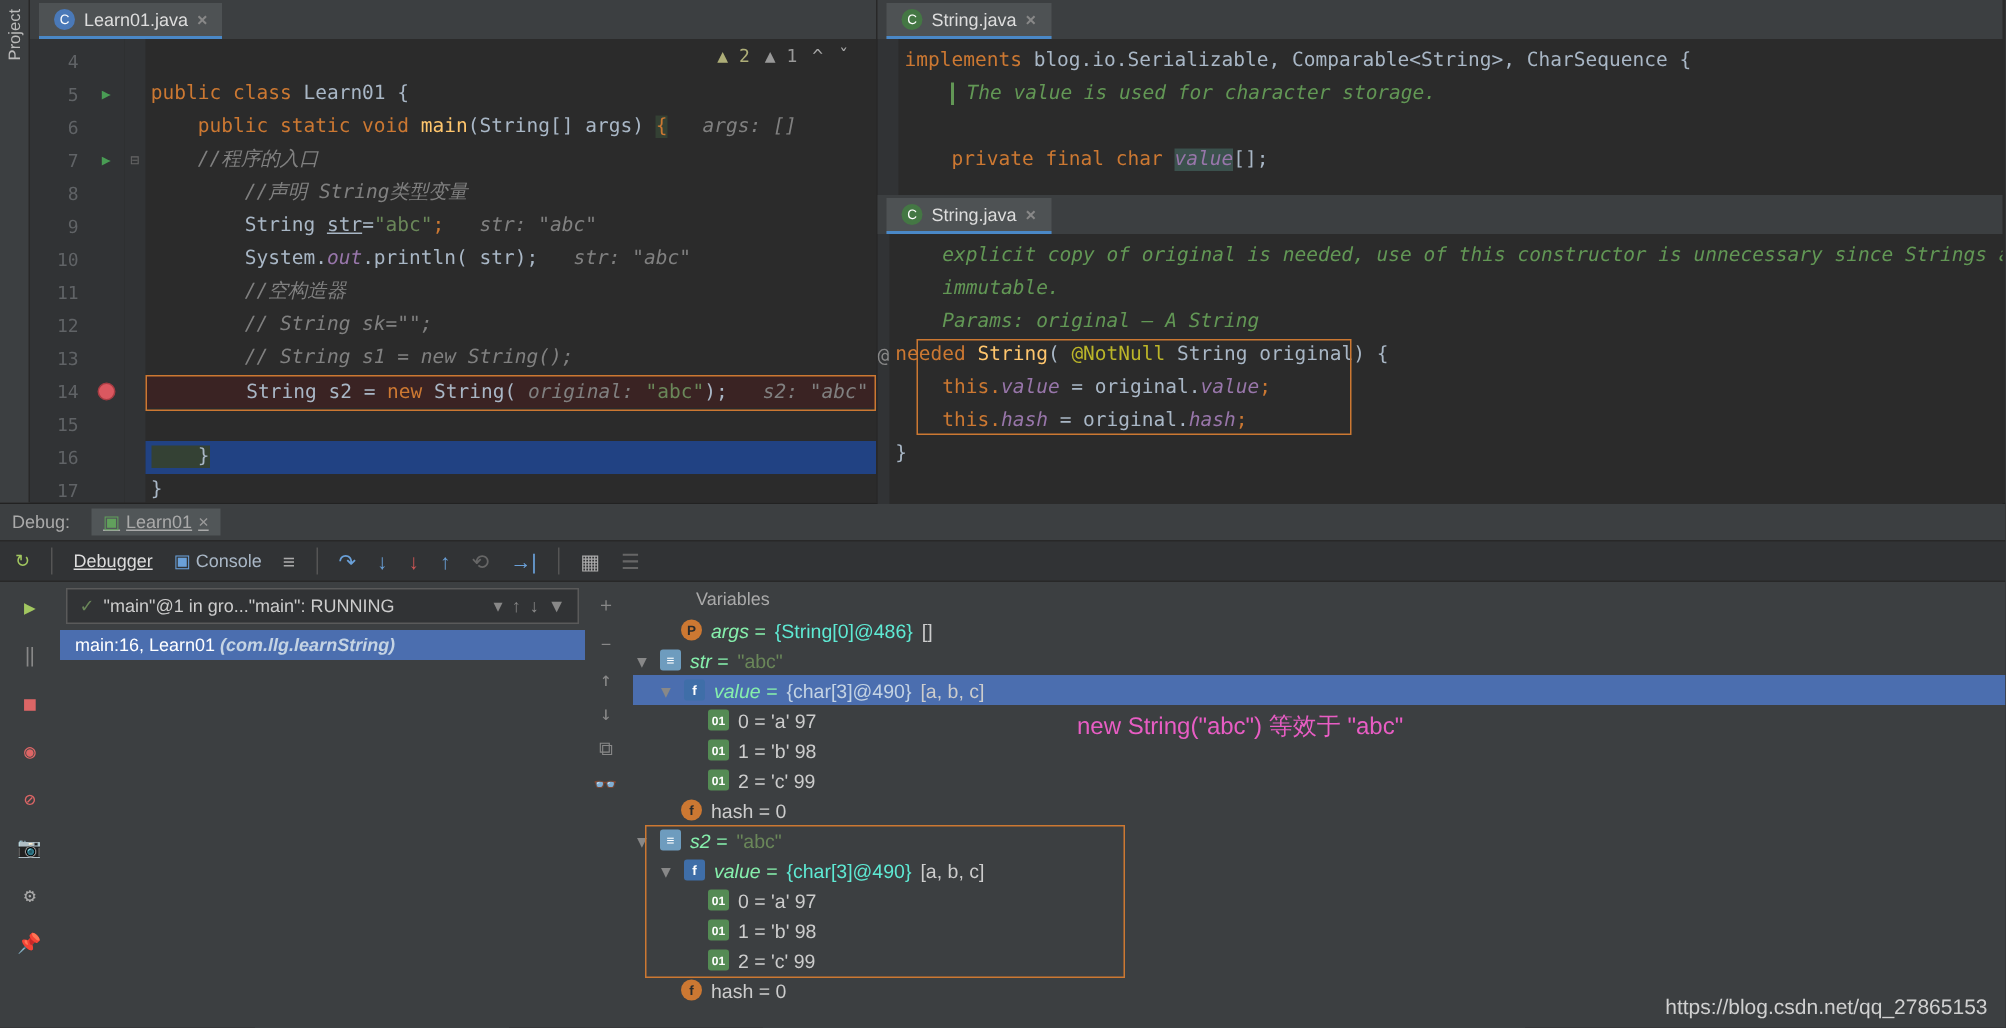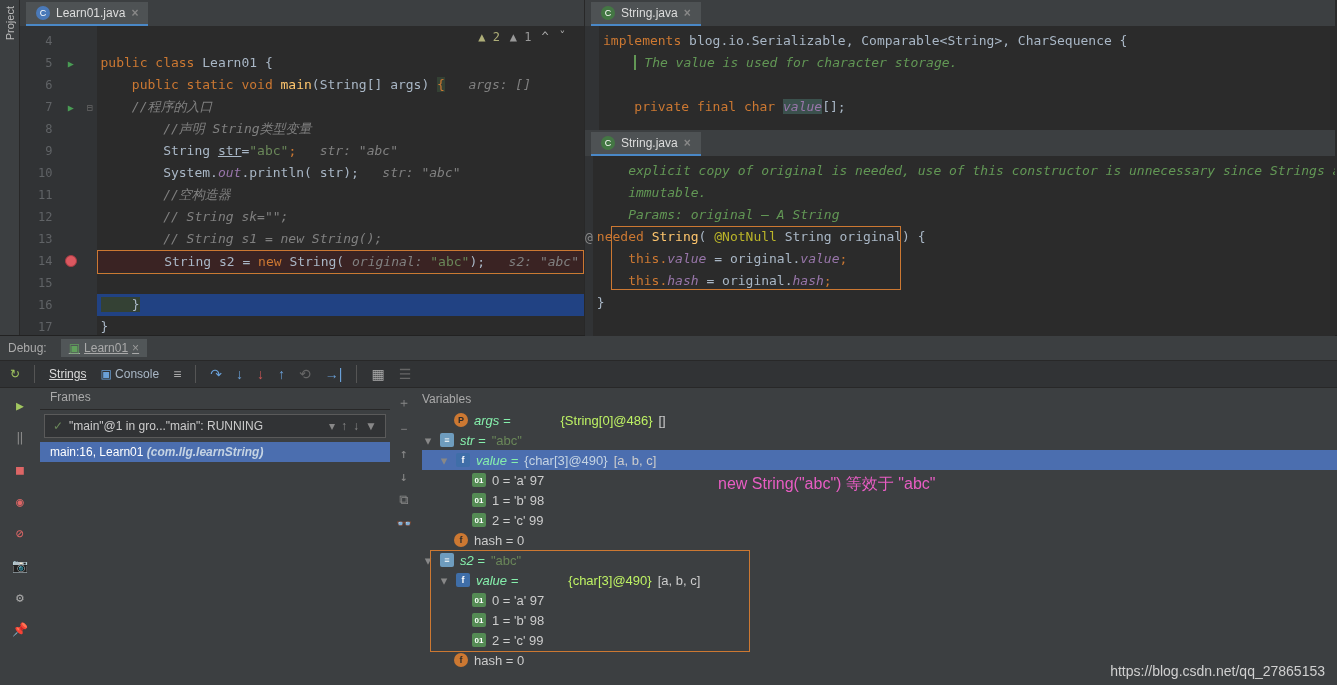--- a/index.html
+++ b/index.html
@@ -90,21 +90,21 @@
   .vars-tools { width:28px; background:var(--bg2); display:flex; flex-direction:column; align-items:center; gap:8px; padding-top:6px; color:#888;}
   .vars-tree { flex:1; font-family:sans-serif; font-size:13px; color:#ccc; padding:4px 0 0 4px; position:relative;}
   .tree-line{display:flex; align-items:center; gap:6px; height:20px; padding-left:0;}
   .tree-line.sel{background:#4b6eaf;}
   .tw{color:#888; width:12px; text-align:center;}
   .badge{display:inline-flex; width:14px; height:14px; border-radius:50%; align-items:center; justify-content:center; font-size:9px; font-weight:bold;}
   .badge.p{background:#cc7832; color:#2b2b2b;}
   .badge.f{background:#cc7832; color:#2b2b2b;}
   .badge.e{background:#6e9cbe; color:#fff; border-radius:2px;}
   .badge.i{background:#548b54; color:#fff; border-radius:2px; font-size:8px;}
-  .vlabel{color:#86efac;font-style:italic;} .vtype{color:#bef264;margin-left:44px;} .vstr{color:#6a8759;}
+  .vlabel{color:#86efac;font-style:italic;} .vtype{color:#5eead4;} .vstr{color:#6a8759;}
   .annotation-pink { position:absolute; color:#e85dc4; font-size:16px; font-family:"Microsoft YaHei",sans-serif;}
   .orange-box { border:1px solid #cc7832; position:absolute;}
   .watermark { position:absolute; right:12px; bottom:6px; color:#d0d0d0; font-family:sans-serif; font-size:14px;}
 </style>
 </head>
 <body>
 
 <div class="top">
   <div class="proj-tab">
       <span>Project</span>
@@ -275,21 +275,21 @@
     <span>Debug:</span>
     <span class="dtab active">
       <span style="color:#61a05c;">▣</span>
         <span>Learn01</span>
         <span class="close" style="color:#999;">×</span>
     </span>
   </div>
   <div class="debug-toolbar">
     <span style="color:#a2c760;">↻</span>
     <span class="sep"></span>
-    <span class="dtab" style="color:#ddd; text-decoration:underline;">Strings</span>
+    <span class="dtab" style="color:#ddd; text-decoration:underline;">Debugger</span>
     <span class="dtab"><span style="color:#6aa0d8;">▣</span> <span>Console</span></span>
     <span class="tbtn">≡</span>
     <span class="sep"></span>
     <span class="tbtn" style="color:#6aa0d8;">↷</span>
     <span class="tbtn" style="color:#6aa0d8;">↓</span>
     <span class="tbtn" style="color:#cc5555;">↓</span>
     <span class="tbtn" style="color:#6aa0d8;">↑</span>
     <span class="tbtn" style="color:#666;">⟲</span>
     <span class="tbtn" style="color:#6aa0d8;">→|</span>
     <span class="sep"></span>
@@ -301,21 +301,20 @@
       <div class="lbtn">▶</div>
       <div class="lbtn" style="color:#888;">‖</div>
       <div class="lbtn" style="color:#d66;">■</div>
       <div class="lbtn" style="color:#d66;">◉</div>
       <div class="lbtn" style="color:#d66;">⊘</div>
       <div class="lbtn" style="color:#aaa;">📷</div>
       <div class="lbtn" style="color:#aaa;">⚙</div>
       <div class="lbtn" style="color:#aaa;">📌</div>
     </div>
     <div class="frames">
-      <div class="head">Frames</div>
       <div class="sel">
         <span style="color:#6a8759;">✓</span>
         <span style="flex:1">"main"@1 in gro..."main": RUNNING</span>
         <span style="color:#888;">▾</span>
         <span style="color:#888;">↑</span>
           <span style="color:#888;">↓</span>
         <span style="color:#888;">▼</span>
       </div>
       <div class="frameline">
         <span>main:16, Learn01 </span><span class="pkg">(com.llg.learnString)</span>
@@ -324,21 +323,21 @@
     <div class="vars">
       <div class="vars-tools">
         <span>＋</span>
         <span>－</span>
         <span>↑</span>
           <span>↓</span>
         <span>⧉</span>
         <span>👓</span>
       </div>
       <div class="vars-tree">
-        <div class="head" style="font-size:12px; color:#aaa; padding-bottom:4px;">Variables</div>
+        <div class="head" style="font-size:12px; color:#aaa; padding-bottom:4px;margin-left:42px;">Variables</div>
 
         <div class="tree-line" style="padding-left:14px;">
           <span class="tw"></span>
             <span class="badge p">P</span>
           <span class="vlabel"><span>args</span> = </span>
             <span class="vtype">{String[0]@486}</span> 
             <span>[]</span>
         </div>
         <div class="tree-line" style="padding-left:0;">
           <span class="tw">▾</span>

